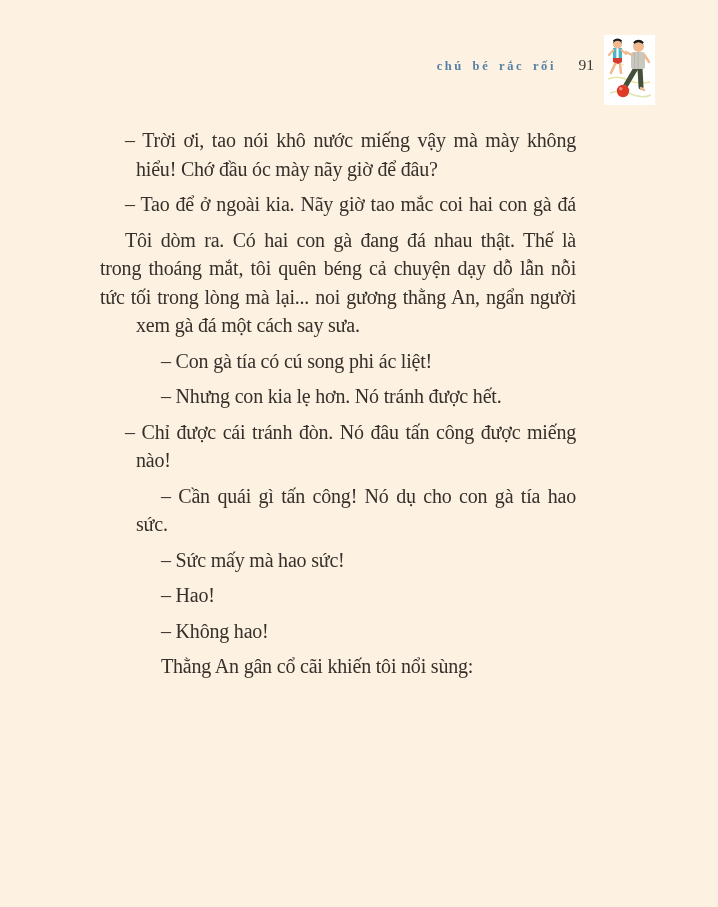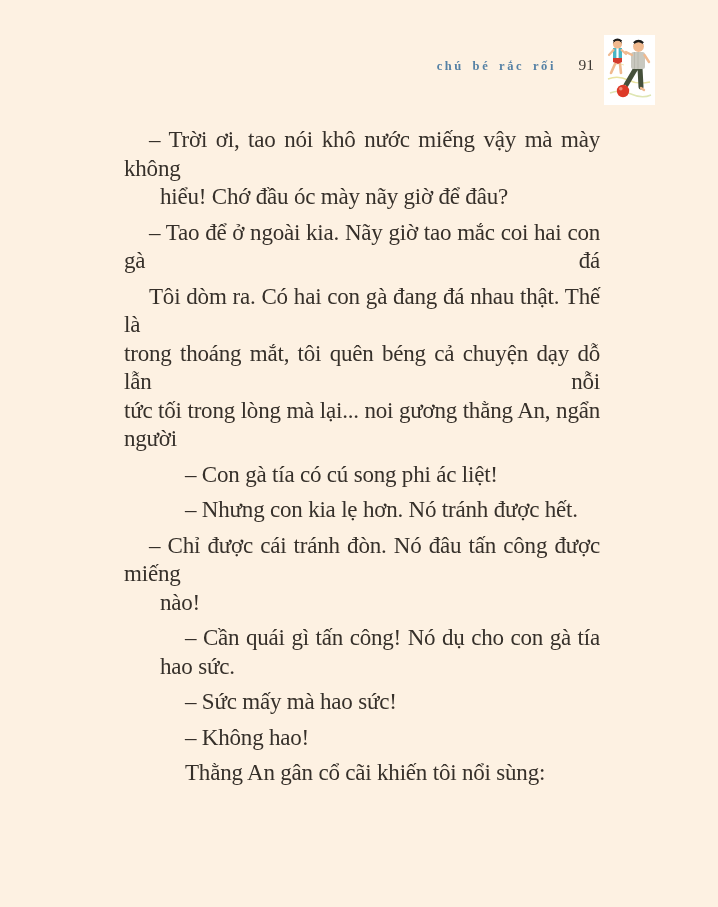--- a/index.html
+++ b/index.html
@@ -38,24 +38,24 @@
   .header-illustration {
     position: absolute;
     left: 604px;
     top: 35px;
     width: 51px;
     height: 70px;
   }
   
   .page-text {
     position: absolute;
-    left: 124px;
+    left: 100px;
     top: 126px;
     width: 476px;
-    font-size: 23px;
+    font-size: 20px;
     letter-spacing: -0.2px;
   }
   .para { margin: 0 0 7px 0; }
   .line {
     line-height: 28.5px;
     text-align: justify;
     text-align-last: justify;
   }
   .line.first { text-indent: 25px; }
   .line.last  { text-align-last: left; margin-left: 36px; }
@@ -119,38 +119,42 @@
         <div class="line first">– Trời ơi, tao nói khô nước miếng vậy mà mày không</div>
         <div class="line last">hiểu! Chớ đầu óc mày nãy giờ để đâu?</div>
       </div>
       <div class="para">
         <div class="line first">– Tao để ở ngoài kia. Nãy giờ tao mắc coi hai con gà đá</div>
       </div>
       <div class="para">
         <div class="line first">Tôi dòm ra. Có hai con gà đang đá nhau thật. Thế là</div>
         <div class="line">trong thoáng mắt, tôi quên béng cả chuyện dạy dỗ lẫn nỗi</div>
         <div class="line">tức tối trong lòng mà lại... noi gương thằng An, ngẩn người</div>
+        <div class="line last">xem gà đá một cách say sưa.</div>
       </div>
       <div class="para">
         <div class="line first last">– Con gà tía có cú song phi ác liệt!</div>
       </div>
       <div class="para">
         <div class="line first last">– Nhưng con kia lẹ hơn. Nó tránh được hết.</div>
       </div>
       <div class="para">
         <div class="line first">– Chỉ được cái tránh đòn. Nó đâu tấn công được miếng</div>
         <div class="line last">nào!</div>
       </div>
       <div class="para">
         <div class="line first last">– Cần quái gì tấn công! Nó dụ cho con gà tía hao sức.</div>
       </div>
       <div class="para">
         <div class="line first last">– Sức mấy mà hao sức!</div>
       </div>
       <div class="para">
+        <div class="line first last">– Hao!</div>
+      </div>
+      <div class="para">
         <div class="line first last">– Không hao!</div>
       </div>
       <div class="para">
         <div class="line first last">Thằng An gân cổ cãi khiến tôi nổi sùng:</div>
       </div>
     </main>
 
 </div>
 
 </body></html>

